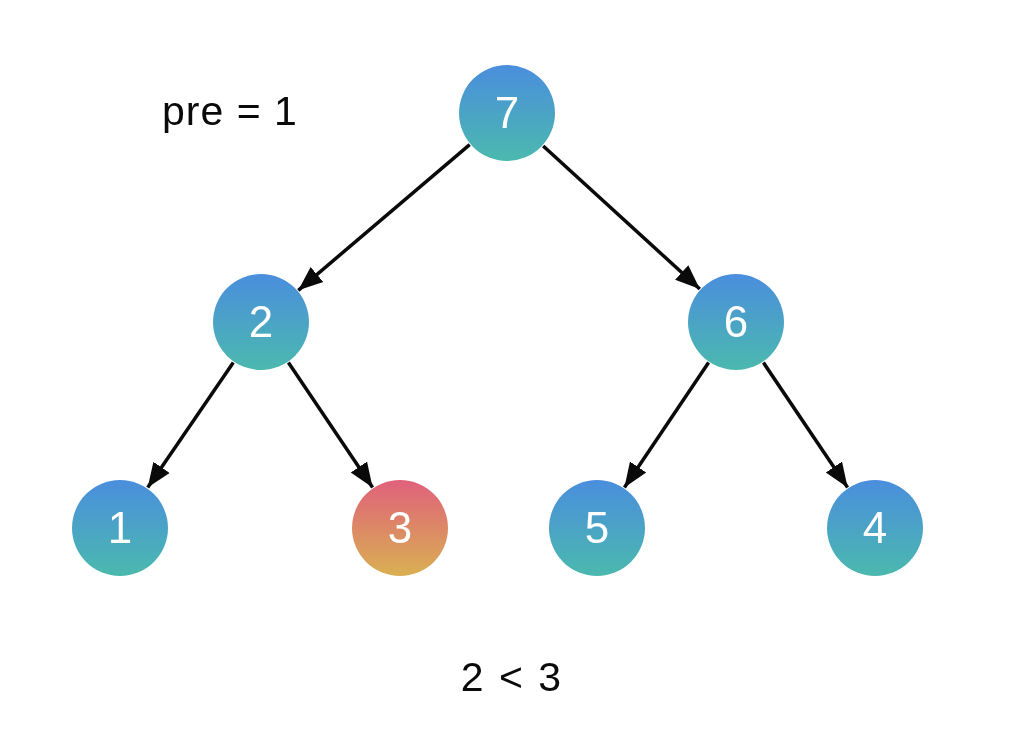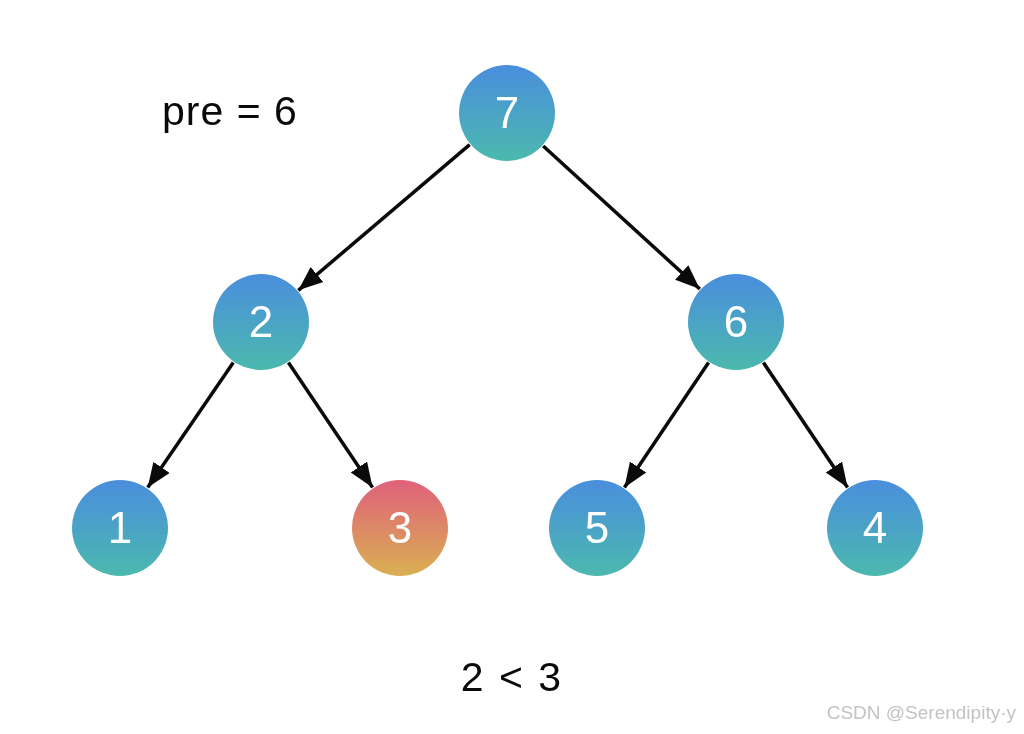--- a/index.html
+++ b/index.html
@@ -69,21 +69,21 @@
     right: 8px;
     top: 702px;
     font-size: 19px;
     color: var(--watermark-text);
   }
 </style>
 </head>
 <body>
 
 <div id="canvas">
-  <div id="pre-label">pre = 6</div>
+  <div id="pre-label">pre = 1</div>
 
   <svg id="edges" width="1024" height="734">
       <defs>
         <marker id="arrowhead" viewBox="0 0 10 10" refX="10" refY="5" markerWidth="7" markerHeight="7" orient="auto">
           <path d="M0,1 L10,5 L0,9 z" fill="#0a0a0a"></path>
         </marker>
       </defs>
       <line x1="469.7" y1="144.7" x2="298.3" y2="290.3" stroke="#0a0a0a" stroke-width="3.5" marker-end="url(#arrowhead)"></line>
       <line x1="543.2" y1="146.0" x2="699.8" y2="289.0" stroke="#0a0a0a" stroke-width="3.5" marker-end="url(#arrowhead)"></line>
       <line x1="233.3" y1="362.4" x2="147.7" y2="487.6" stroke="#0a0a0a" stroke-width="3.5" marker-end="url(#arrowhead)"></line>
@@ -111,14 +111,13 @@
       <div class="tree-node" style="left: 549px; top: 480px;">
         <span class="node-value">5</span>
       </div>
       <div class="tree-node" style="left: 827px; top: 480px;">
         <span class="node-value">4</span>
       </div>
     </div>
 
   <div id="comparison-label">2 &lt; 3</div>
 
-  <div id="watermark">CSDN @Serendipity·y</div>
 </div>
 
 </body></html>

